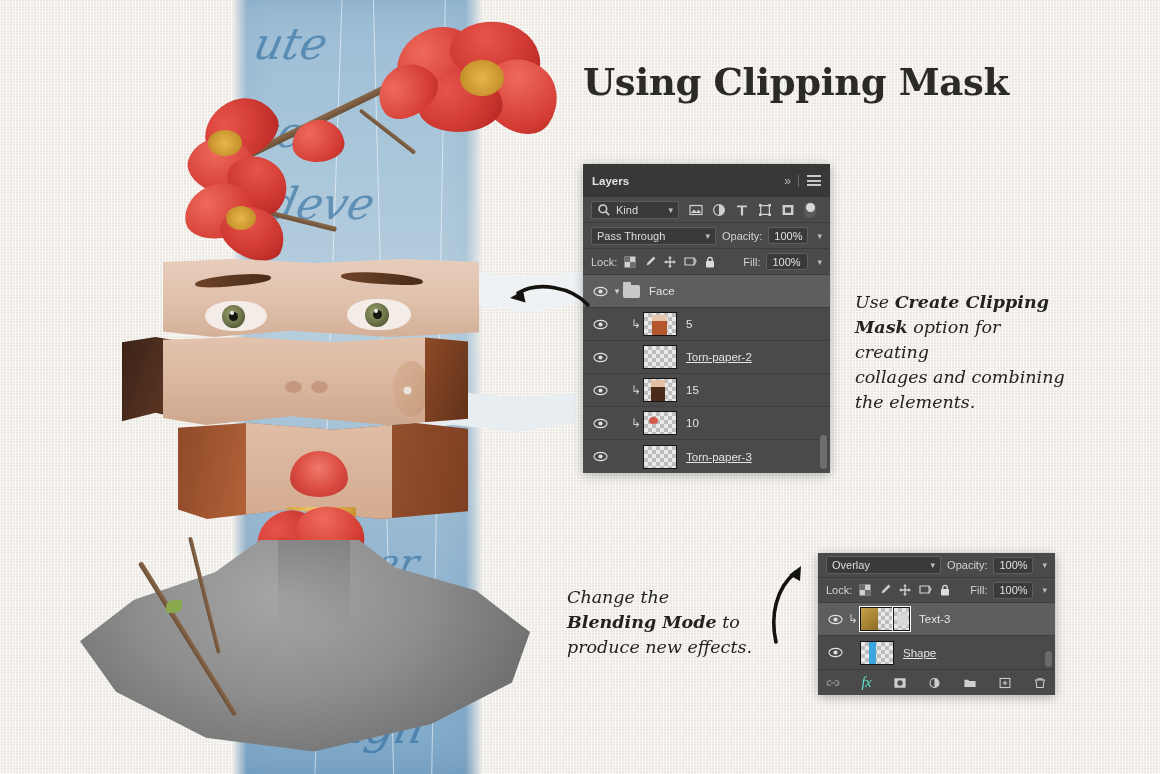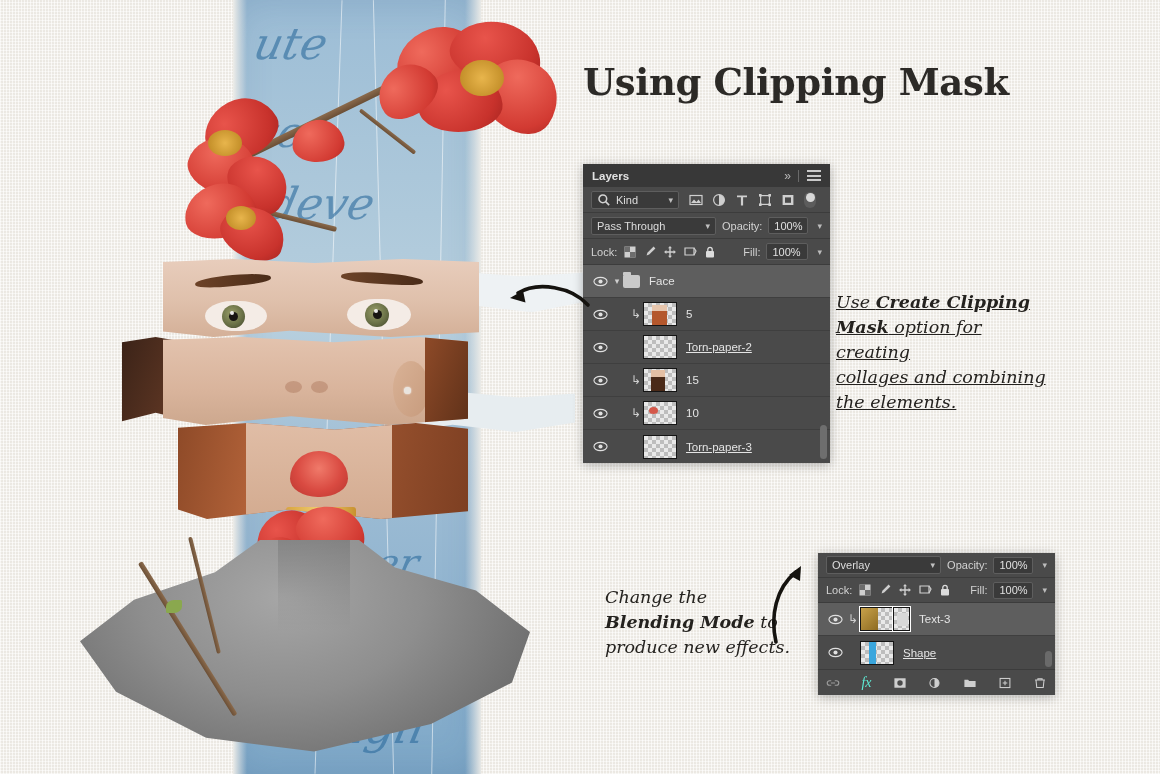--- a/index.html
+++ b/index.html
@@ -85,21 +85,21 @@
 
   
   .arrow{position:absolute;}
 
   
   .ps-panel{
     position:absolute; background:#4a4a4a;
     box-shadow:0 2px 10px rgba(0,0,0,.28);
     font-family:"Liberation Sans", sans-serif; color:#d6d6d6; font-size:11.5px;
   }
-  .ps-tabbar{height:23px;background:#383838;display:flex;align-items:center;padding:0 9px;}
+  .ps-tabbar{height:33px;background:#383838;display:flex;align-items:center;padding:0 9px;}
   .ps-tab{font-size:11.5px;font-weight:700;color:#e2e2e2;}
   .ps-tabbar .spacer{flex:1;}
   .chev2{color:#b9b9b9;font-size:12px;letter-spacing:-1px;}
   .vdiv{width:1px;height:12px;background:#6a6a6a;margin:0 8px;}
   .hamb{width:14px;height:11px;background:
       linear-gradient(#c9c9c9,#c9c9c9) center/100% 2px no-repeat,
       linear-gradient(#c9c9c9,#c9c9c9) center top/100% 2px no-repeat,
       linear-gradient(#c9c9c9,#c9c9c9) center bottom/100% 2px no-repeat;}
 
   .ps-row{display:flex;align-items:center;height:26px;padding:0 8px;gap:6px;
@@ -503,28 +503,28 @@
       <svg class="pico" viewBox="0 0 16 14">
         <rect x="2.4" y="1.8" width="11.2" height="10.4" fill="none" stroke="#cfcfcf" stroke-width="1.2"></rect>
         <path d="M8 4.4v5.2M5.4 7h5.2" stroke="#cfcfcf" stroke-width="1.2"></path>
       </svg>
       <svg class="pico" viewBox="0 0 16 14">
         <path d="M3.4 3.6h9.2l-.9 8.6H4.3zM5.6 3.6V2.2h4.8v1.4M2.4 3.6h11.2" fill="none" stroke="#cfcfcf" stroke-width="1.2"></path>
       </svg>
     </div>
   </div>
 
-  <div class="note" style="left:836px;top:290px;width:215px;text-decoration:underline;">
+  <div class="note" style="left:855px;top:290px;width:215px;">
     <span>Use </span><b>Create Clipping</b><br>
     <b>Mask</b><span> option for creating</span><br>
     <span>collages and combining</span><br>
     <span>the elements.</span>
   </div>
 
-  <div class="note" style="left:605px;top:585px;width:215px;">
+  <div class="note" style="left:567px;top:585px;width:215px;">
     <span>Change the</span><br>
     <b>Blending Mode</b><span> to</span><br>
     <span>produce new effects.</span>
   </div>
 
   <svg class="arrow" style="left:500px;top:275px;width:95px;height:45px;" viewBox="0 0 95 45">
     <path d="M88 30C72 12 38 6 18 18" fill="none" stroke="#15130f" stroke-width="3.6" stroke-linecap="round"></path>
     <path d="M10 23l13-7.5 2.5 12z" fill="#15130f"></path>
   </svg>
 

